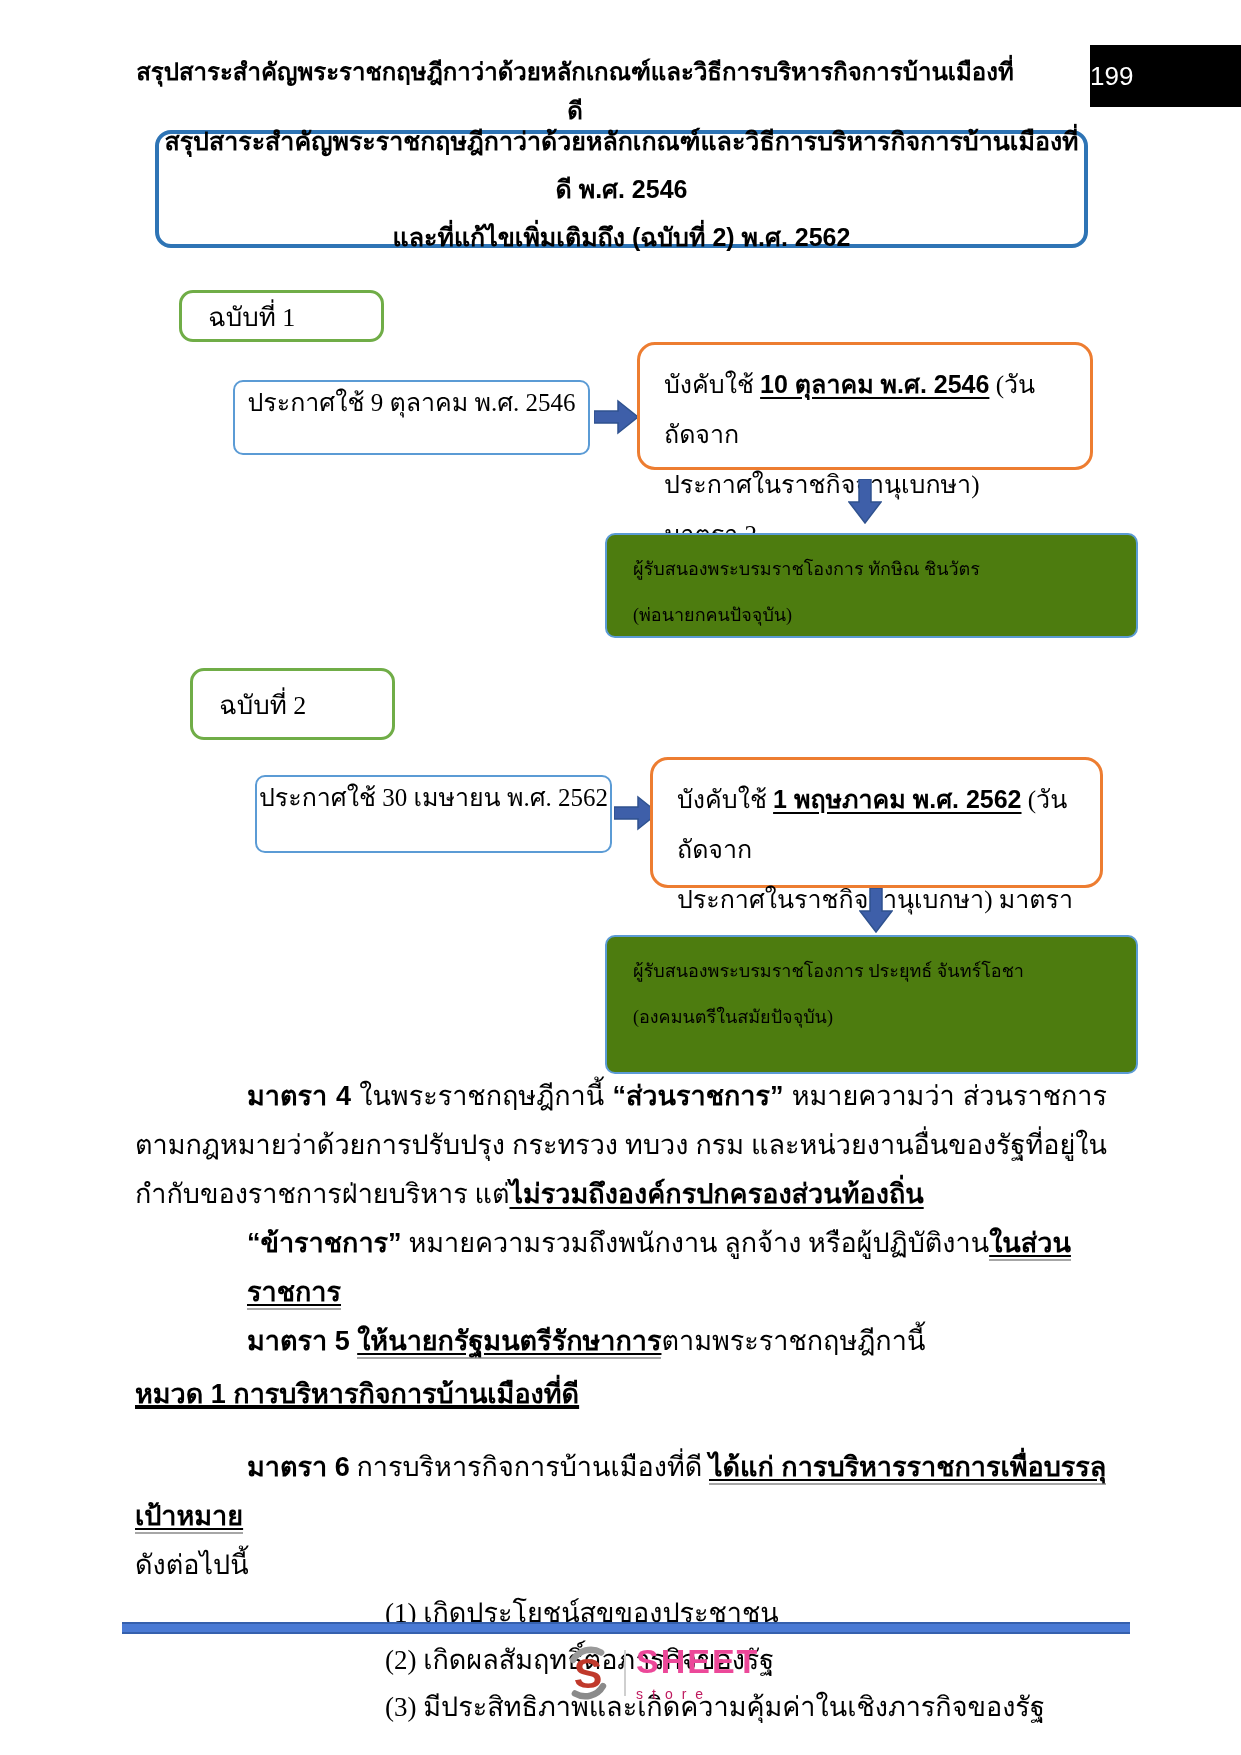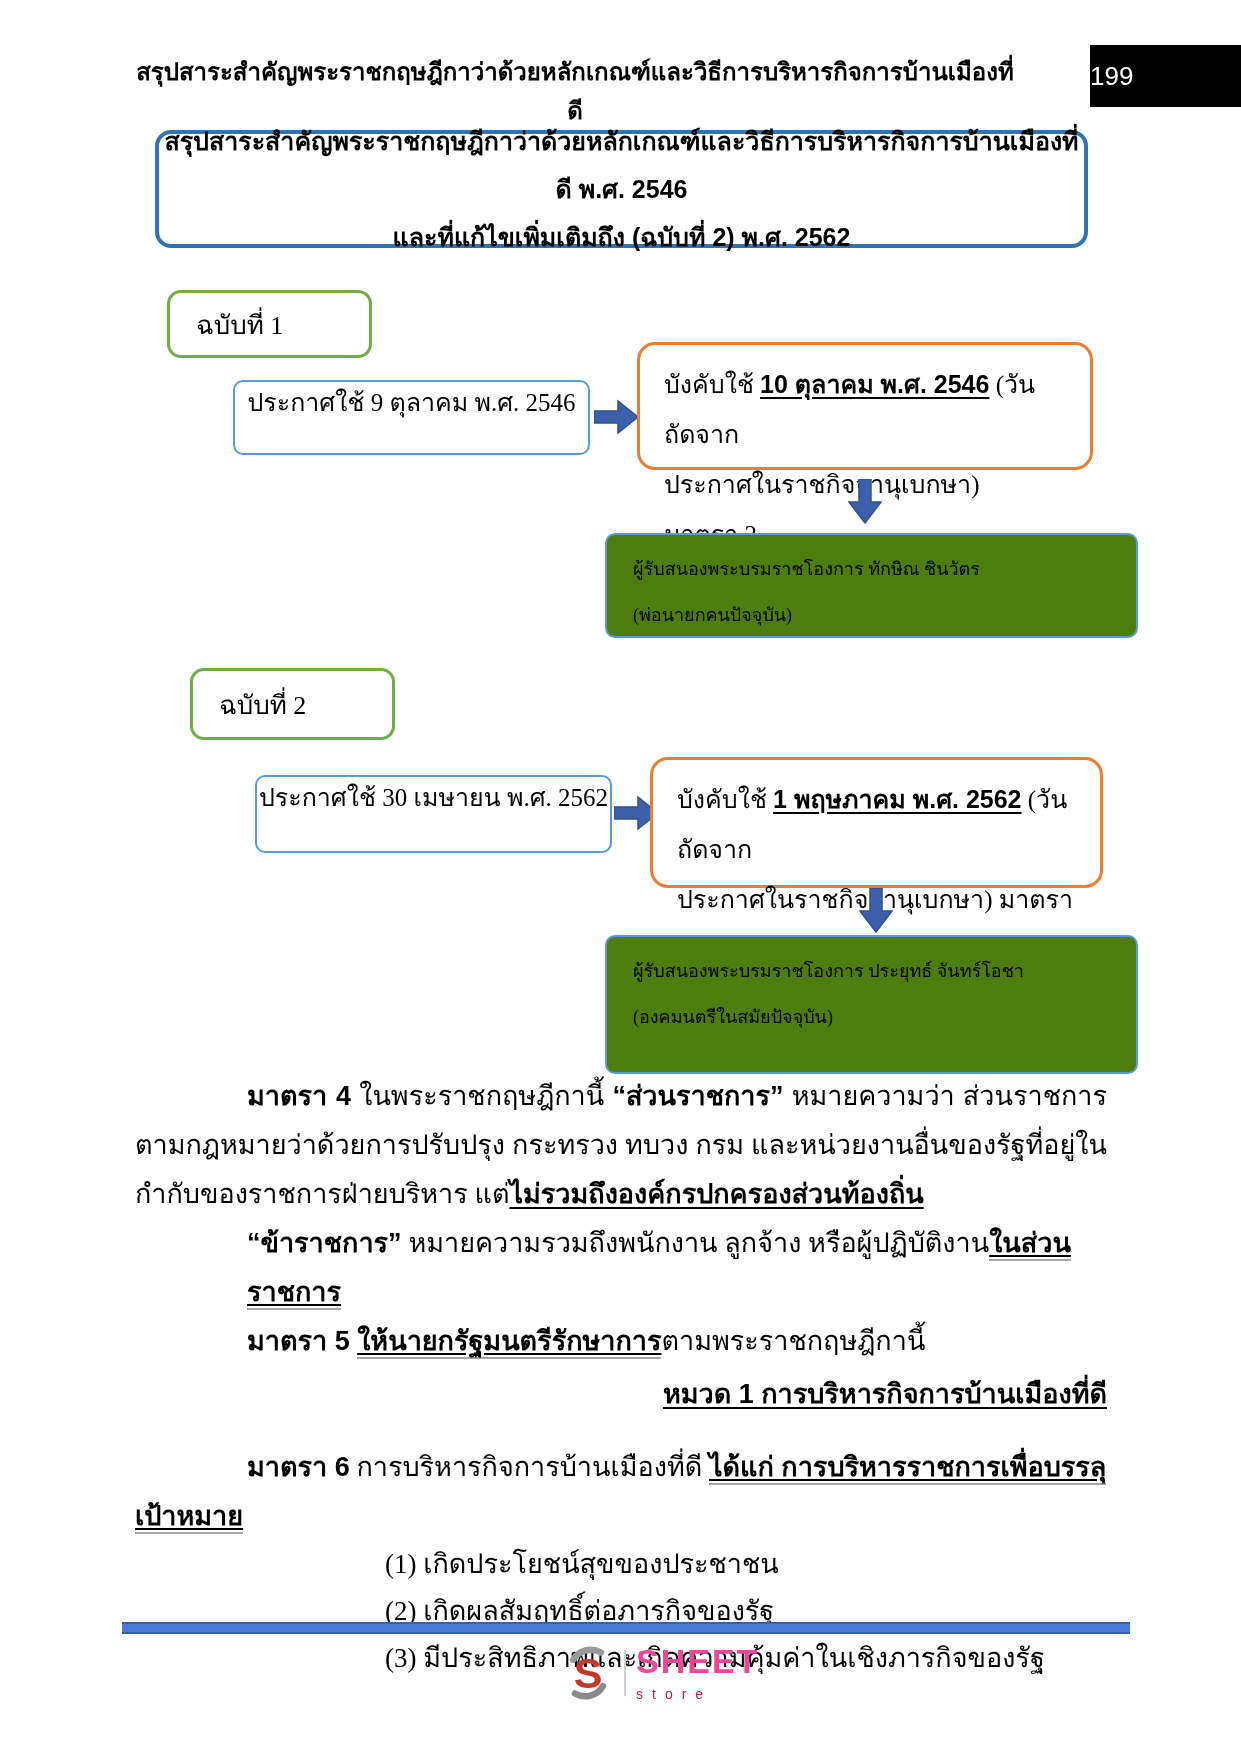--- a/index.html
+++ b/index.html
@@ -19,21 +19,21 @@
 
   
   .title-box{left:155px;top:130px;width:933px;height:118px;border:4px solid #2E74B5;border-radius:16px;
              box-sizing:border-box;display:flex;flex-direction:column;justify-content:center;
              font-family:"Liberation Sans","DejaVu Sans",sans-serif;
              font-weight:bold;font-size:25px;text-align:center;line-height:48px;}
 
   
   .green-box{border:3px solid #70AD47;border-radius:14px;box-sizing:border-box;
              display:flex;align-items:center;padding-left:26px;font-size:26px;background:#fff;}
-  .g1{left:167px;top:290px;width:205px;height:68px;}
+  .g1{left:179px;top:290px;width:205px;height:52px;}
   .g2{left:190px;top:668px;width:205px;height:72px;}
 
   .blue-box{border:2px solid #5B9BD5;border-radius:10px;box-sizing:border-box;background:#fff;font-size:25px;}
   .announce{display:flex;align-items:flex-start;justify-content:center;text-align:center;}
   .b1{left:233px;top:380px;width:357px;height:75px;}
   .b2{left:255px;top:775px;width:357px;height:78px;}
 
   .orange-box{border:3px solid #ED7D31;border-radius:18px;box-sizing:border-box;background:#fff;
               font-size:25px;padding:14px 24px;line-height:50px;}
   .o1{left:637px;top:342px;width:456px;height:128px;}
@@ -55,21 +55,21 @@
   
   .arrow-r1{left:594px;top:399px;width:46px;height:36px;}
   .arrow-r2{left:614px;top:795px;width:46px;height:36px;}
   .arrow-d1{left:848px;top:479px;width:34px;height:46px;}
   .arrow-d2{left:859px;top:888px;width:34px;height:46px;}
 
   
   .body-block{left:135px;top:1072px;width:972px;font-size:27px;line-height:49px;}
   .p-m4{text-indent:112px;text-align:justify;margin:0;}
   .p-ind{margin:0;padding-left:112px;}
-  .chapter{margin:4px 0 24px 0;text-align:right;}
+  .chapter{margin:4px 0 24px 0;text-align:left;text-decoration:underline;}
   .p-m6{text-indent:112px;margin:0;}
   .p-plain{margin:0;}
   .list{margin:0;padding-left:250px;line-height:47px;}
 
   
   .foot-bar{left:122px;top:1622px;width:1008px;height:8px;background:#4a7ad4;
             border-top:2px solid #3560ad;border-bottom:2px solid #3560ad;}
   .logo{left:560px;top:1644px;display:flex;align-items:center;}
   .logo-icon{width:56px;height:56px;}
   .logo-div{width:2px;height:46px;background:#cfcfcf;margin:0 10px 0 8px;}
@@ -151,20 +151,21 @@
   <div class="abs body-block">
     <p class="p-m4"><span class="bold sans">มาตรา 4</span><span> ในพระราชกฤษฎีกานี้ </span><span class="bold sans">“ส่วนราชการ”</span><span> หมายความว่า ส่วนราชการตามกฎหมายว่าด้วยการปรับปรุง กระทรวง ทบวง กรม และหน่วยงานอื่นของรัฐที่อยู่ในกำกับของราชการฝ่ายบริหาร แต่</span><span class="u">ไม่รวมถึงองค์กรปกครองส่วนท้องถิ่น</span></p>
 
     <p class="p-ind"><span class="bold sans">“ข้าราชการ”</span><span> หมายความรวมถึงพนักงาน ลูกจ้าง หรือผู้ปฏิบัติงาน</span><span class="uu">ในส่วนราชการ</span></p>
 
     <p class="p-ind"><span class="bold sans">มาตรา 5 </span><span class="uu">ให้นายกรัฐมนตรีรักษาการ</span><span>ตามพระราชกฤษฎีกานี้</span></p>
 
     <p class="chapter"><span class="u">หมวด 1 การบริหารกิจการบ้านเมืองที่ดี</span></p>
 
     <p class="p-m6"><span class="bold sans">มาตรา 6</span><span> การบริหารกิจการบ้านเมืองที่ดี </span><span class="uu">ได้แก่ การบริหารราชการเพื่อบรรลุเป้าหมาย</span></p>
+    <p class="p-plain">ดังต่อไปนี้</p>
 
     <div class="list">
       <div>(1) เกิดประโยชน์สุขของประชาชน</div>
       <div>(2) เกิดผลสัมฤทธิ์ต่อภารกิจของรัฐ</div>
       <div>(3) มีประสิทธิภาพและเกิดความคุ้มค่าในเชิงภารกิจของรัฐ</div>
     </div>
   </div>
 
   <div class="abs foot-bar"></div>
 

